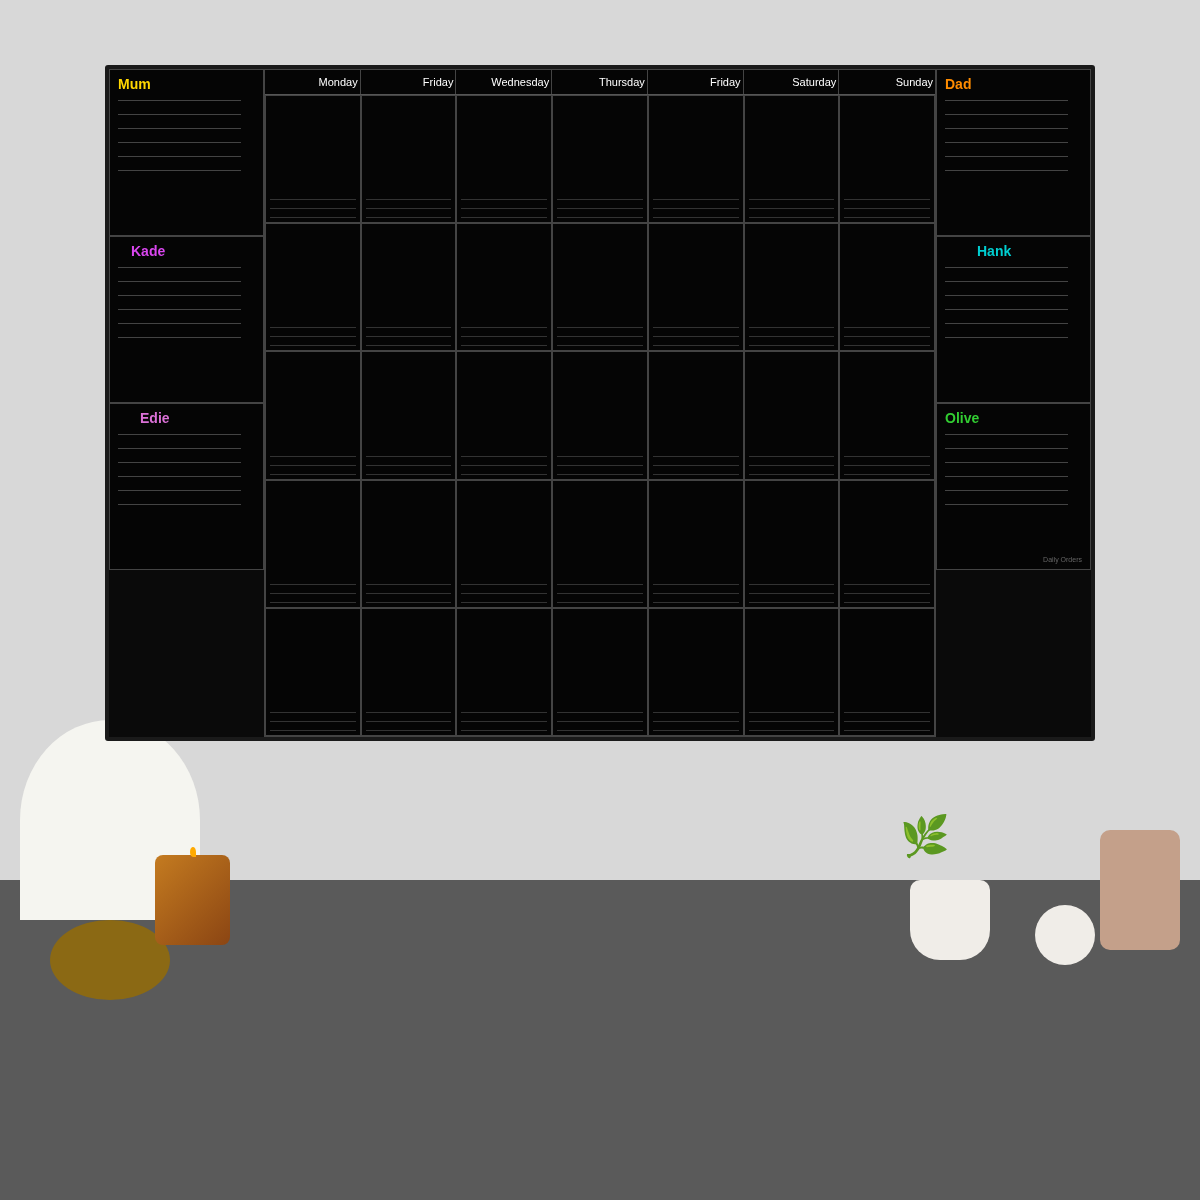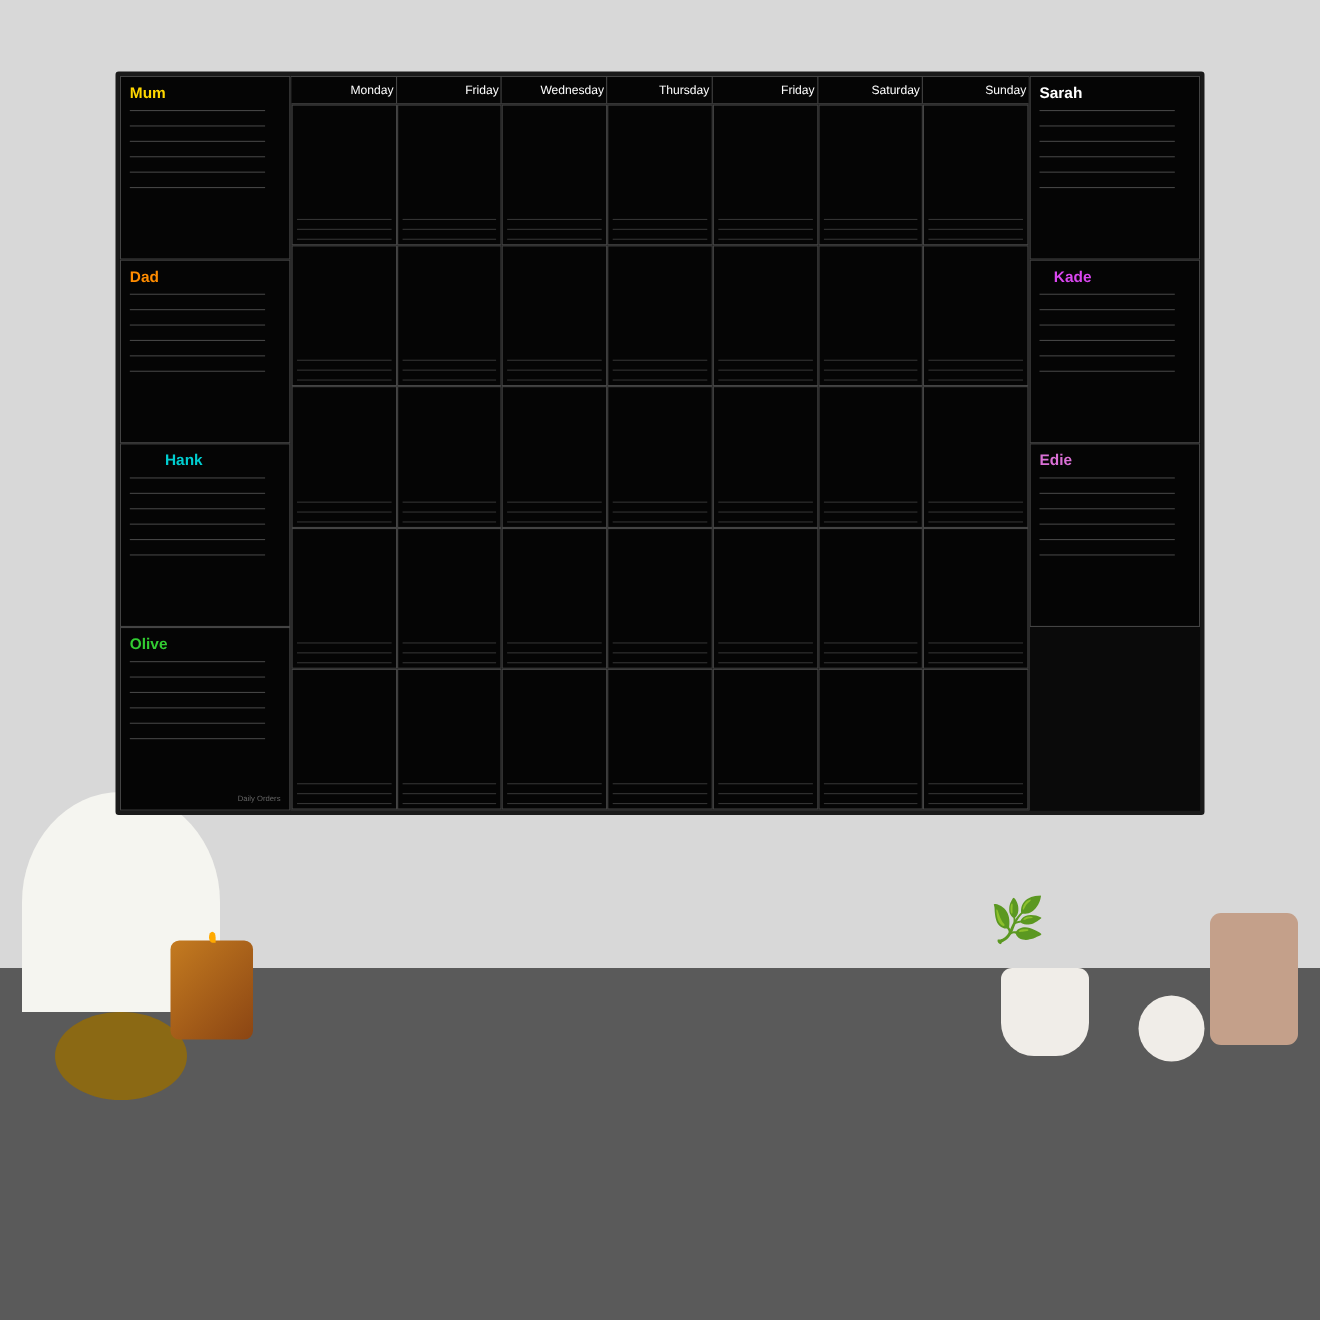--- a/index.html
+++ b/index.html
@@ -199,21 +199,21 @@
       border: 1px solid #444;
       background: #050505;
       min-height: 80px;
       position: relative;
     }
 
     
     .name-mum { color: #FFD700; }
     .name-dad { color: #FF8C00; }
     .name-beth { color: #FF1493; }
-    .name-edie { color: #DA70D6; }
+    .name-edie { color: #DA70D6; margin-left: 22px; }
     .name-sarah { color: #FFFFFF; }
     .name-kade { color: #d946ef; margin-left: 13px; }
     .name-hank { color: #00CED1; padding-left: 32px; }
     .name-olive { color: #32CD32; }
 
     .brand-text {
       position: absolute;
       bottom: 6px;
       right: 8px;
       color: #666;
@@ -291,31 +291,20 @@
     <div class="panel-lines">
       <div class="line-group"></div>
       <div class="line-group"></div>
       <div class="line-group"></div>
       <div class="line-group"></div>
       <div class="line-group"></div>
       <div class="line-group"></div>
     </div>
   </div>
 
-  <div class="panel">
-    <div class="panel-name name-sarah">Sarah</div>
-    <div class="panel-lines">
-      <div class="line-group"></div>
-      <div class="line-group"></div>
-      <div class="line-group"></div>
-      <div class="line-group"></div>
-      <div class="line-group"></div>
-      <div class="line-group"></div>
-    </div>
-  </div>
 
   <div class="panel">
     <div class="panel-name name-dad">Dad</div>
     <div class="panel-lines">
       <div class="line-group"></div>
       <div class="line-group"></div>
       <div class="line-group"></div>
       <div class="line-group"></div>
       <div class="line-group"></div>
       <div class="line-group"></div>

